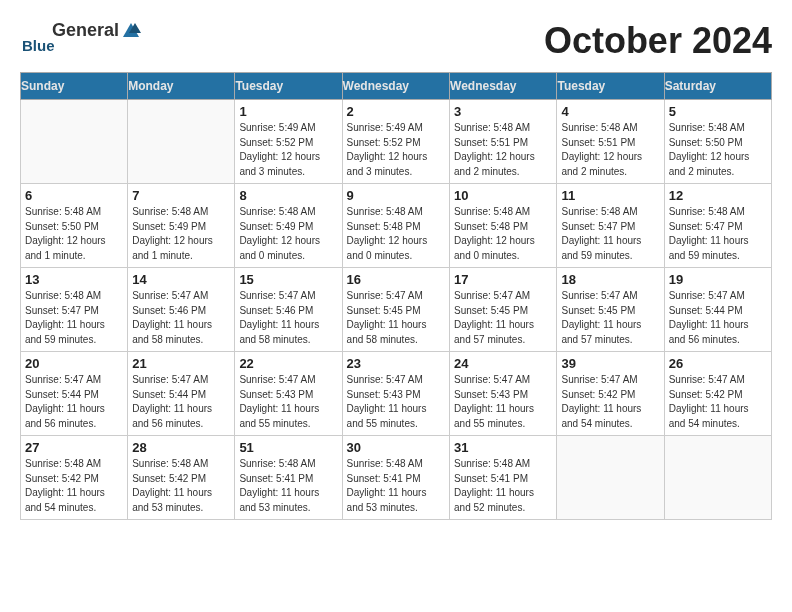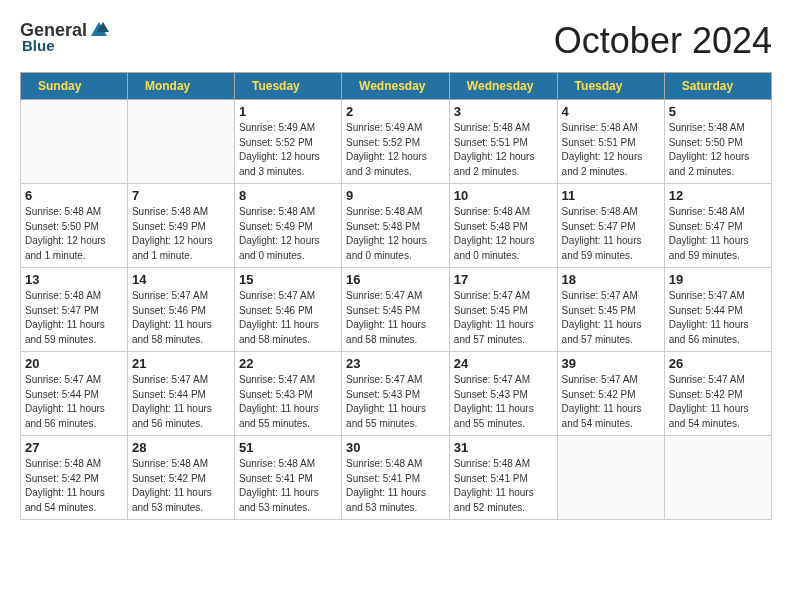--- a/index.html
+++ b/index.html
@@ -16,21 +16,22 @@
       align-items: flex-start;
       margin-bottom: 10px;
     }
     .logo {
       display: flex;
       flex-direction: column;
       align-items: flex-start;
     }
     .logo-text {
       display: flex;
-      align-items: flex-start;
+      align-items: flex-end;
+      margin-left: 32px;
     }
     .logo-general {
       font-size: 18px;
       font-weight: bold;
       color: #333;
     }
     .logo-blue {
       font-size: 15px;
       font-weight: bold;
       color: #1a5276;
@@ -38,36 +39,36 @@
     .logo-icon {
       width: 20px;
       height: 20px;
       margin: 0 2px;
     }
     .title-area {
       text-align: right;
     }
     .month-title {
       font-size: 36px;
-      font-weight: normal;
+      font-weight: bold;
       color: #222;
     }
     .subtitle {
       font-size: 16px;
       color: #444;
     }
     .calendar {
       width: 100%;
       border-collapse: collapse;
       font-size: 11px;
     }
     .calendar th {
       background-color: #2471a3;
-      color: #fde047;
-      padding: 6px 17px;
+      color: #e5e5e5;
+      padding: 6px 0;
       text-align: left;
       font-size: 12px;
       border: 1px solid #aaa;
     }
     .calendar td {
       border: 1px solid #ccc;
       vertical-align: top;
       padding: 4px;
       width: 108px;
       min-height: 80px;

